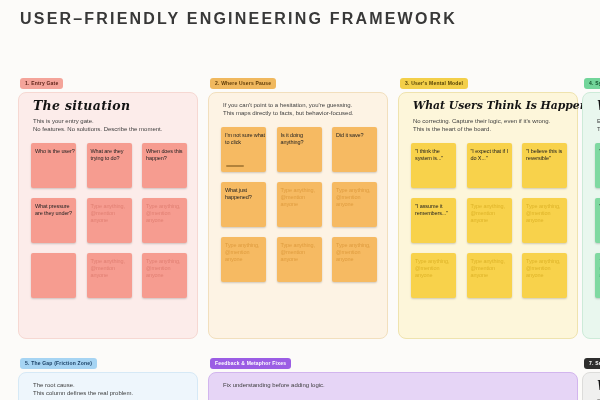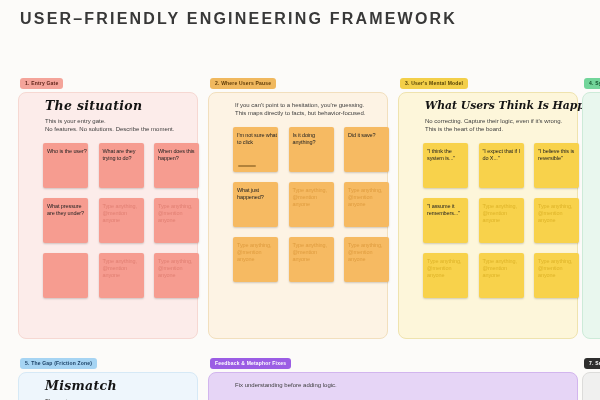--- a/index.html
+++ b/index.html
@@ -26,21 +26,21 @@
   .row-bottom{top:351px;}
   .badge{
     display:inline-block;margin-left:2px;
     font-size:5px;font-weight:700;letter-spacing:.2px;
     padding:2.5px 5px;border-radius:3px;white-space:nowrap;
     background:var(--bbg);color:var(--bfg);
   }
   .card{
     margin-top:3px;border-radius:8px;box-sizing:border-box;
     background:var(--card);border:1px solid var(--bd);
-    padding:5px 12px 10px 24px;position:relative;
+    padding:5px 12px 10px 12px;position:relative;
   }
   .row-top .card{height:247px;}
   .row-bottom .card{height:120px;}
   .ptitle{
     margin:0 0 0 2px;font-size:12.5px;line-height:16px;color:#141414;
     font-family:"DejaVu Serif",serif;font-style:italic;font-weight:700;
     letter-spacing:.3px;white-space:nowrap;
   }
   .ptitle.small{font-size:10.8px;letter-spacing:0;}
   .pdesc{
@@ -190,21 +190,20 @@
       <div class="note ph"><span>Type anything,
 @mention
 anyone</span></div>
     </div>
   </div>
 </section>
 
 <section class="panel p5 row-bottom" style="left:18px">
   <div class="badge">5. The Gap (Friction Zone)</div>
   <div class="card">
-    <h3 class="ptitle">Mismatch</h3>
     <p class="pdesc">The root cause.
 This column defines the real problem.</p>
   </div>
 </section>
 
 <section class="panel p6 wide row-bottom" style="left:208px">
   <div class="badge">Feedback &amp; Metaphor Fixes</div>
   <div class="card">
     <p class="pdesc">Fix understanding before adding logic.</p>
 

